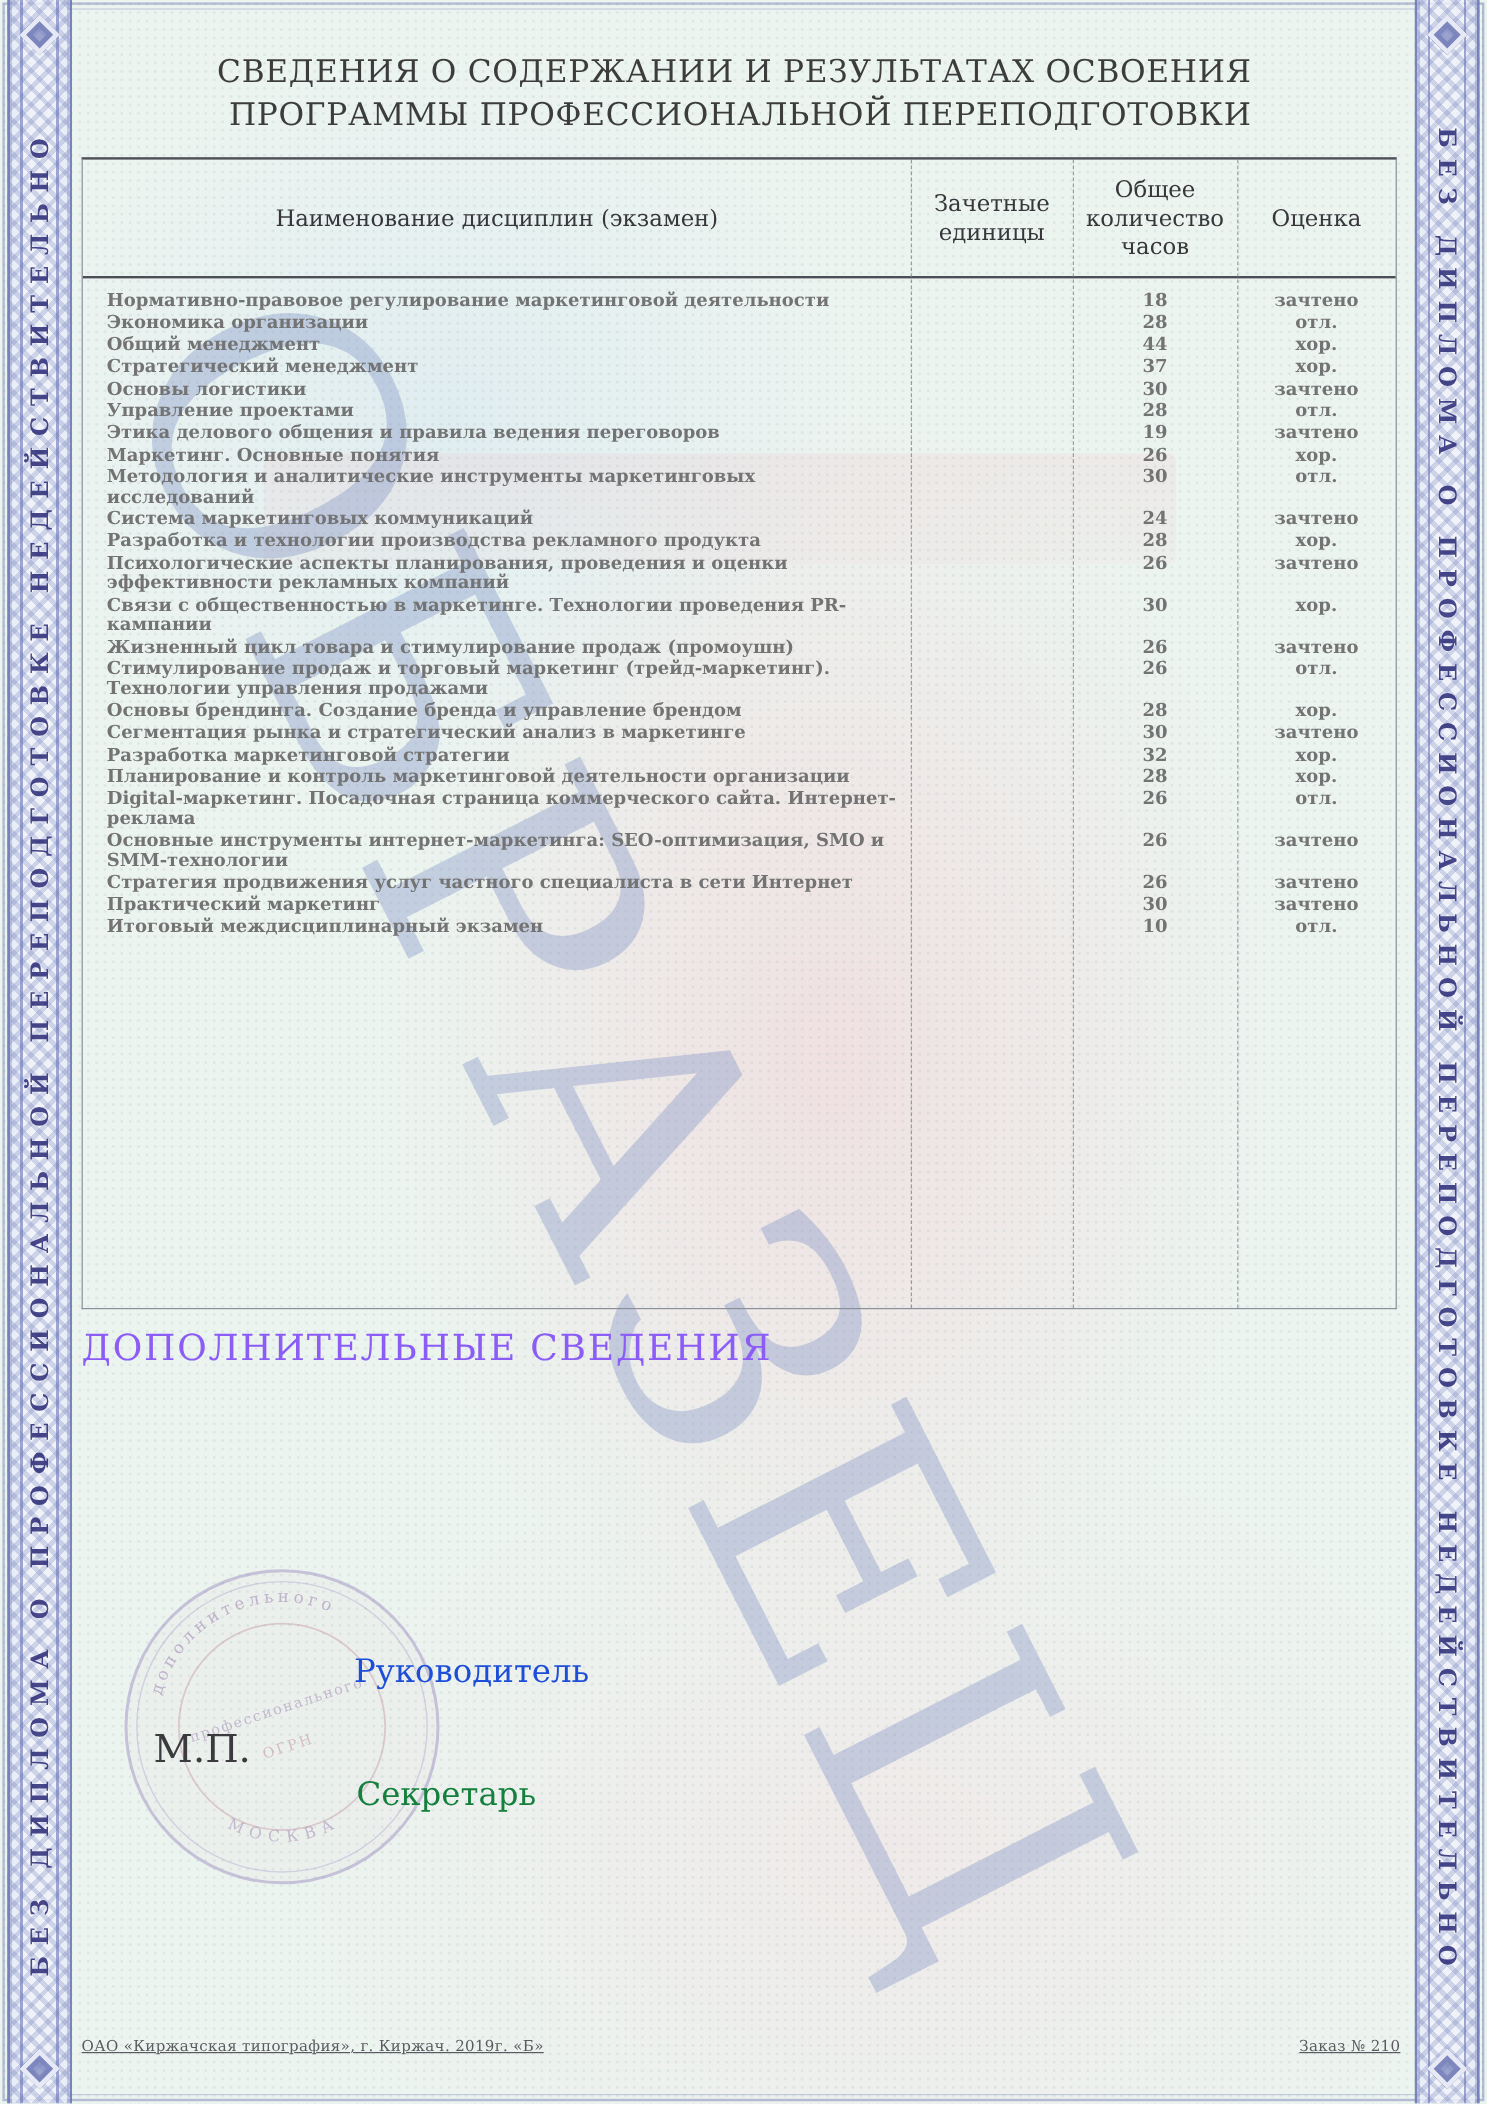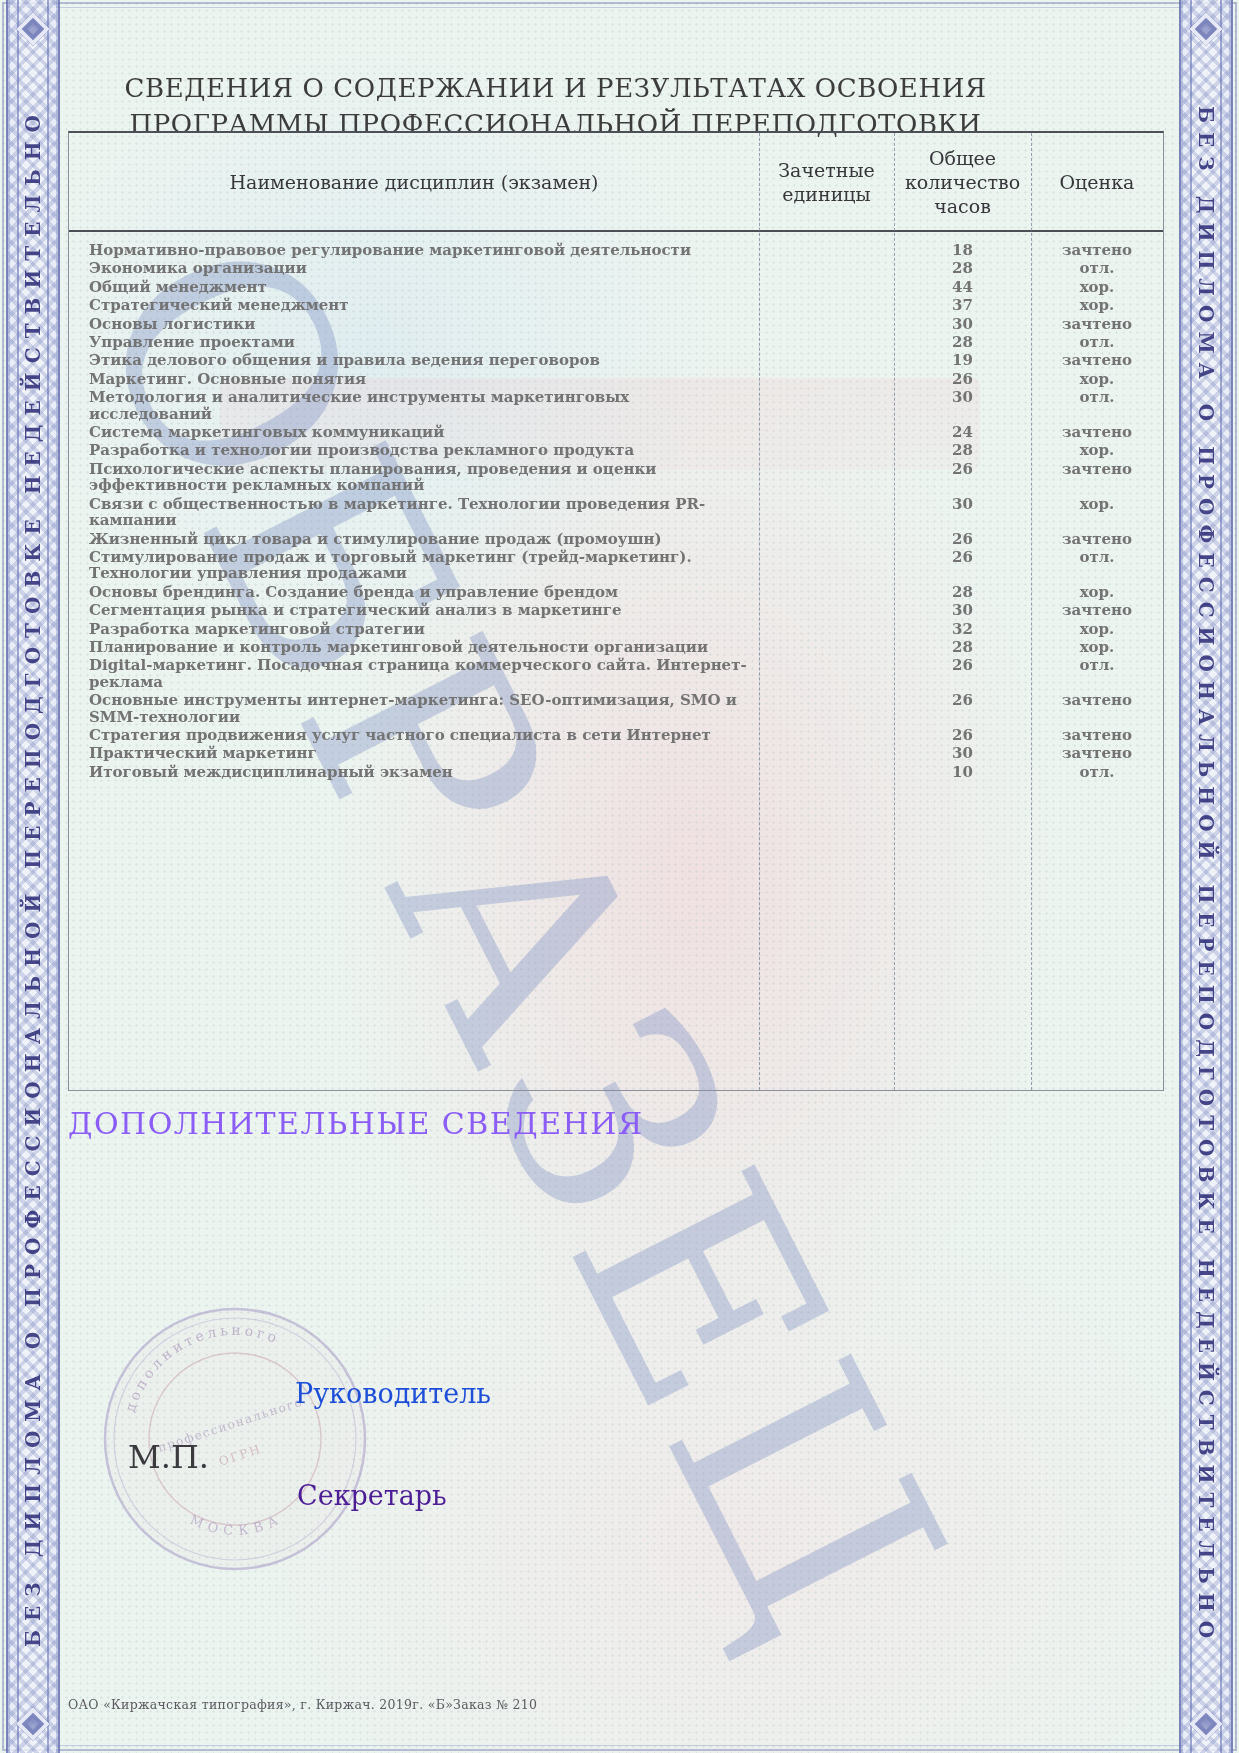--- a/index.html
+++ b/index.html
@@ -65,21 +65,21 @@
   .pink-band{
     position:absolute;left:220px;top:378px;width:760px;height:92px;z-index:1;
     background:linear-gradient(180deg, rgba(240,170,182,.14), rgba(240,170,182,.07));
     border-radius:6px;
   }
 
   
   .content{position:absolute;inset:0;z-index:2;color:#2b2b2b;}
   .doc-title{
     position:absolute;left:68px;top:42px;width:975px;
-    text-align:center;font-size:26px;line-height:36px;letter-spacing:.6px;color:#3c3c3c;margin-top:28px;
+    text-align:right;font-size:26px;line-height:36px;letter-spacing:.6px;color:#3c3c3c;
   }
 
   .table-box{position:absolute;left:68px;top:131px;width:1094px;height:957px;
     border:1px solid #8a8f99;border-top:2px solid #4c4f56;}
   .vline{position:absolute;top:0;bottom:0;width:0;border-left:1px dashed rgba(120,130,150,.75);}
   .vline.v1{left:690px;} .vline.v2{left:825px;} .vline.v3{left:962px;}
   .thead{
     display:grid;grid-template-columns:690px 135px 137px 132px;height:97px;
     border-bottom:2px solid #4c4f56;font-size:19px;line-height:24px;color:#37373b;
   }
@@ -90,26 +90,26 @@
   }
   .cell-name{padding:1px 8px 1px 20px;}
   .cell-credits,.cell-hours,.cell-grade{text-align:center;padding:1px 2px;}
 
   .additional-heading{
     position:absolute;left:68px;top:1106px;font-size:30px;letter-spacing:1.5px;color:#8b5cf6;
   }
 
   .sig-head{position:absolute;left:295px;top:1378px;font-size:27px;color:#1d4ed8;}
   .sig-mp{position:absolute;left:128px;top:1438px;font-size:32px;color:#3b3b3f;}
-  .sig-secretary{position:absolute;left:297px;top:1480px;font-size:27px;color:#4c1d95;}
+  .sig-secretary{position:absolute;left:297px;top:1480px;font-size:27px;color:#15803d;}
 
   .stamp{position:absolute;left:98px;top:1302px;z-index:1;opacity:.85;}
 
-  .footer-line{position:absolute;left:68px;right:72px;top:1697px;display:flex;
-    font-size:12.5px;color:#5a5a60;letter-spacing:.3px;}
+  .footer-line{position:absolute;left:68px;right:72px;top:1697px;display:flex;justify-content:space-between;
+    font-size:12.5px;color:#5a5a60;letter-spacing:.3px;text-decoration:underline;}
 </style>
 </head>
 <body>
 
 <div class="page-bg"></div>
 <div class="pink-band"></div>
 
 <div class="watermark">ОБРАЗЕЦ</div>
 
 <svg class="stamp" width="274" height="274" viewBox="0 0 274 274">

